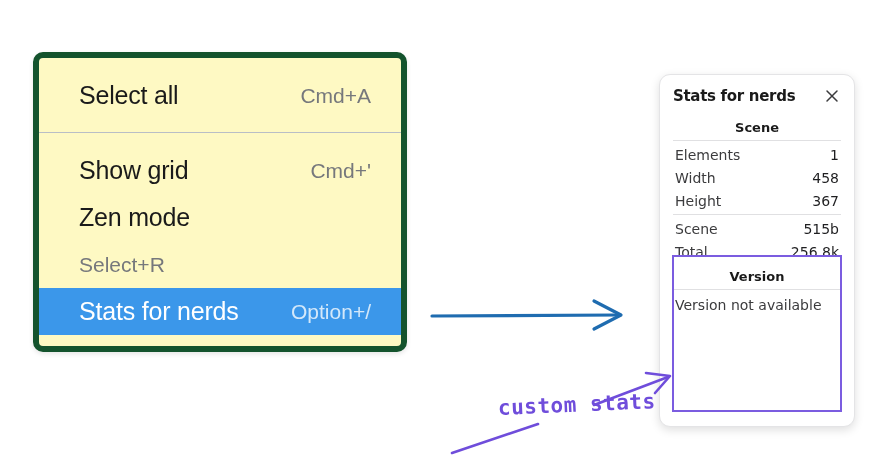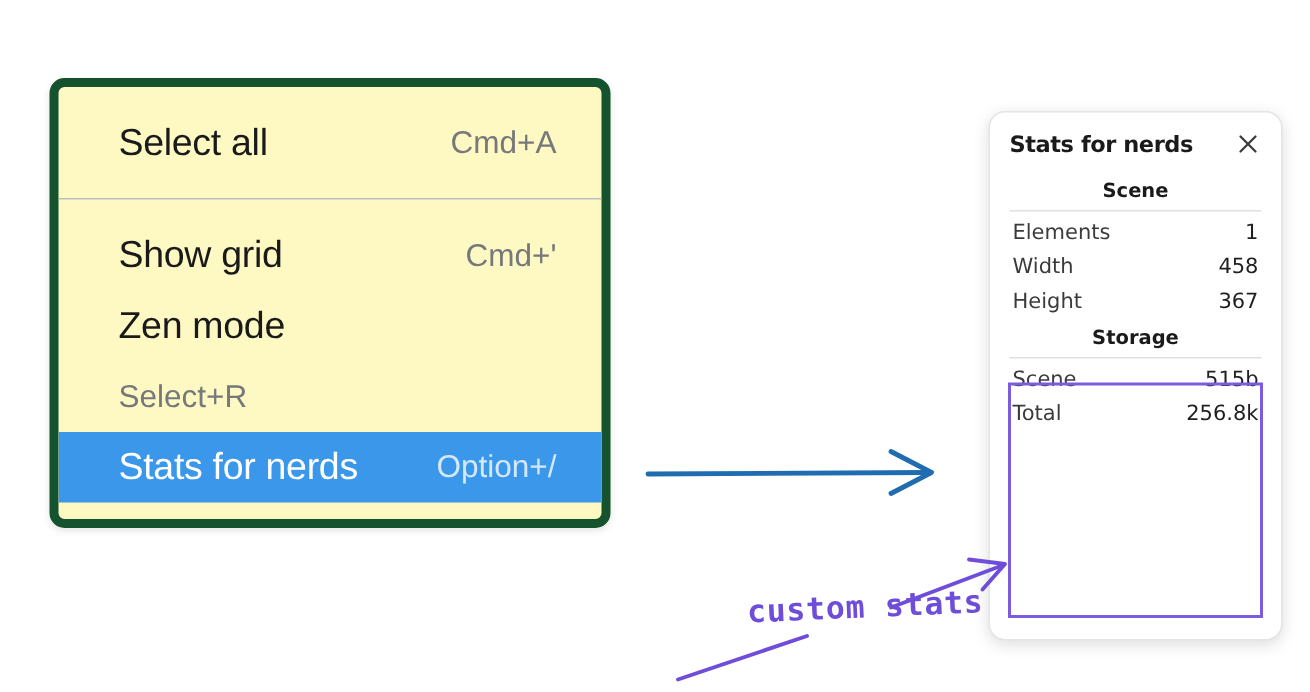--- a/index.html
+++ b/index.html
@@ -229,32 +229,36 @@
       <span class="k">Width</span>
       <span class="v">458</span>
     </div>
     <div class="stat-row">
       <span class="k">Height</span>
       <span class="v">367</span>
     </div>
   </div>
 
   <div>
-    <div class="section-head">Storage</div>
     <div class="rule"></div>
     <div class="stat-row">
       <span class="k">Scene</span>
       <span class="v">515b</span>
     </div>
     <div class="stat-row">
       <span class="k">Total</span>
       <span class="v">256.8k</span>
     </div>
   </div>
 
+  <div>
+    <div class="section-head">Version</div>
+    <div class="rule"></div>
+    <div class="version-text">Version not available</div>
+  </div>
 
 </div>
 
 <div class="highlight-box"></div>
 
 <svg class="annot-svg" viewBox="0 0 873 461">
 
   <g>
     <path d="M432 316 L618 315" stroke="#1f6cb0" stroke-width="3.2" fill="none" stroke-linecap="round"></path>
     <path d="M594 301 L621 315 L594 329" stroke="#1f6cb0" stroke-width="3.2" fill="none" stroke-linecap="round" stroke-linejoin="round"></path>

